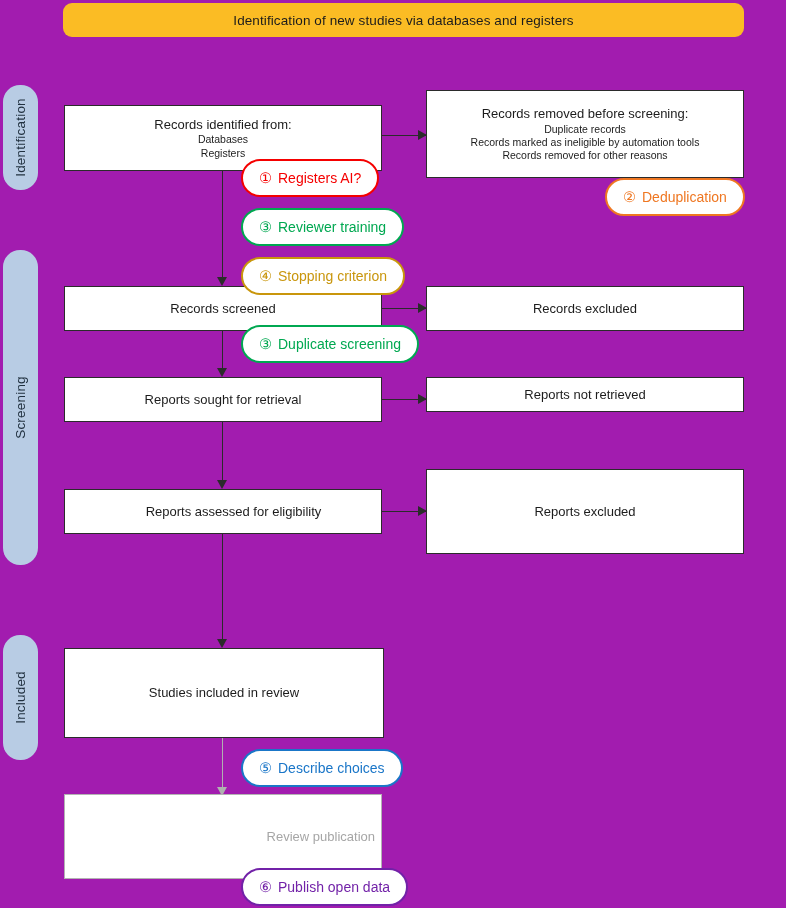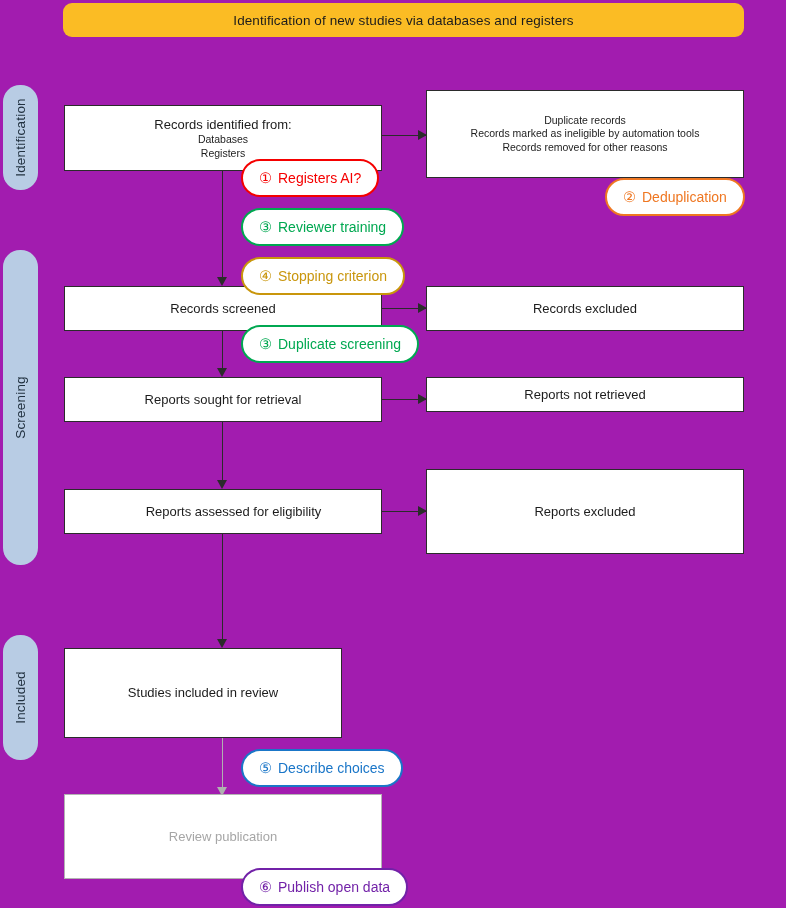--- a/index.html
+++ b/index.html
@@ -75,20 +75,21 @@
     color: #1c1c1c;
     line-height: 1.35;
   }
   .flow-box .box-sub {
     font-size: 10.5px;
     color: #1c1c1c;
     line-height: 1.28;
   }
   .flow-box.muted {
     border-color: #b3b3b3;
+    align-items: flex-end;
   }
   .flow-box.muted .box-title {
     color: #a6a6a6;
   }
 
   
   .conn {
     position: absolute;
     background: #2b2b2b;
   }
@@ -180,20 +181,21 @@
   <div class="conn v grey" style="left:222px; top:738px; height:56px;"></div>
   <div class="arrow-down grey" style="left:217px; top:787px;"></div>
 
   <div class="flow-box" style="left:64px; top:105px; width:318px; height:66px;">
     <div class="box-title">Records identified from:</div>
     <div class="box-sub">Databases</div>
     <div class="box-sub">Registers</div>
   </div>
 
   <div class="flow-box" style="left:426px; top:90px; width:318px; height:88px;">
+    <div class="box-title">Records removed before screening:</div>
     <div class="box-sub">Duplicate records</div>
     <div class="box-sub">Records marked as ineligible by automation tools</div>
     <div class="box-sub">Records removed for other reasons</div>
   </div>
 
   <div class="flow-box" style="left:64px; top:286px; width:318px; height:45px;">
     <div class="box-title">Records screened</div>
   </div>
 
   <div class="flow-box" style="left:426px; top:286px; width:318px; height:45px;">
@@ -209,21 +211,21 @@
   </div>
 
   <div class="flow-box" style="left:64px; top:489px; width:318px; height:45px;padding-left:27px;">
     <div class="box-title">Reports assessed for eligibility</div>
   </div>
 
   <div class="flow-box" style="left:426px; top:469px; width:318px; height:85px;">
     <div class="box-title">Reports excluded</div>
   </div>
 
-  <div class="flow-box" style="left:64px; top:648px; width:278px; height:90px;">
+  <div class="flow-box" style="left:64px; top:648px; width:320px; height:90px;">
     <div class="box-title">Studies included in review</div>
   </div>
 
   <div class="flow-box muted" style="left:64px; top:794px; width:318px; height:85px;">
     <div class="box-title">Review publication</div>
   </div>
 
   <div class="pill" style="left:241px; top:159px; border-color:#f50000; color:#f50000;">
     <span class="pill-num">①</span>
     <span class="pill-text">Registers AI?</span>

